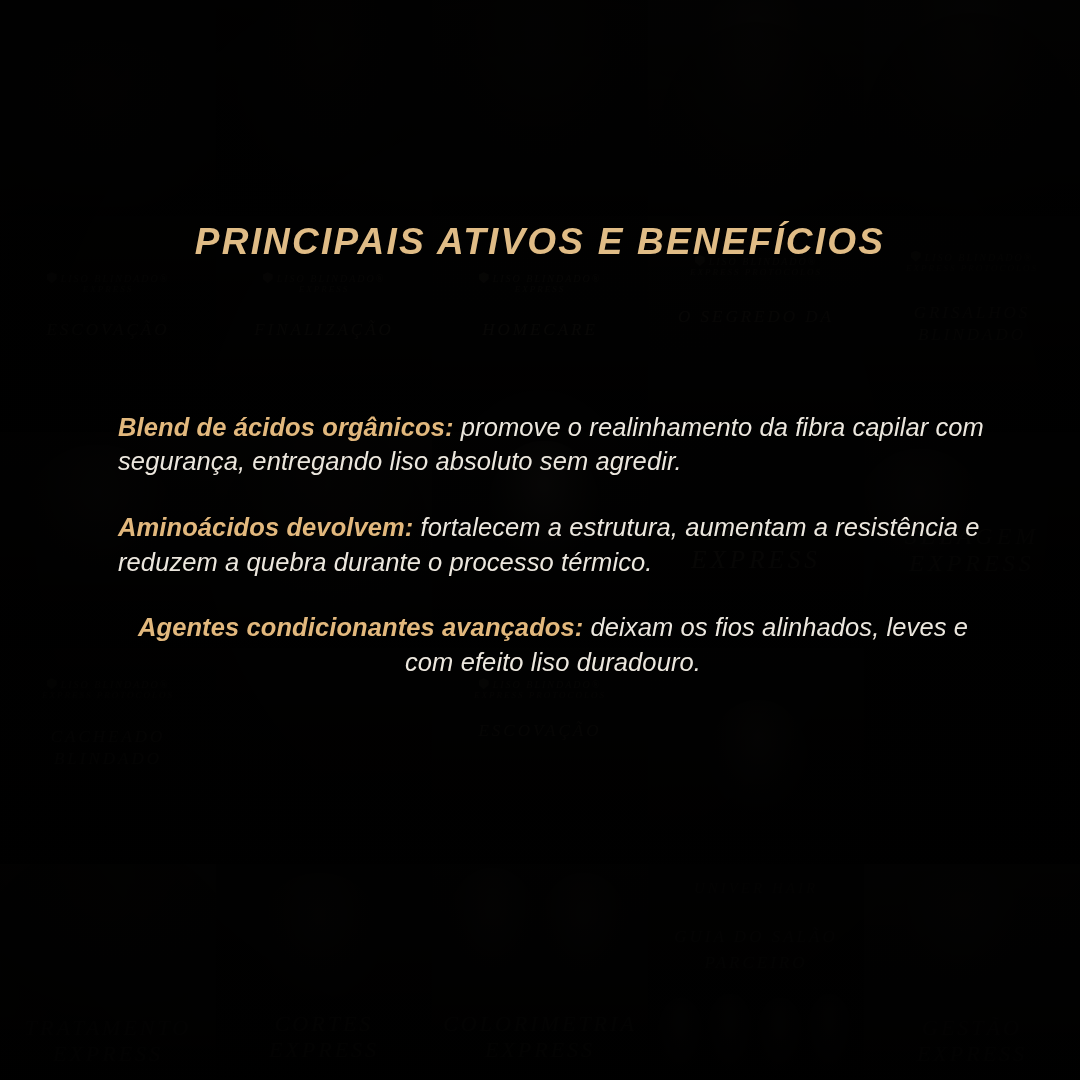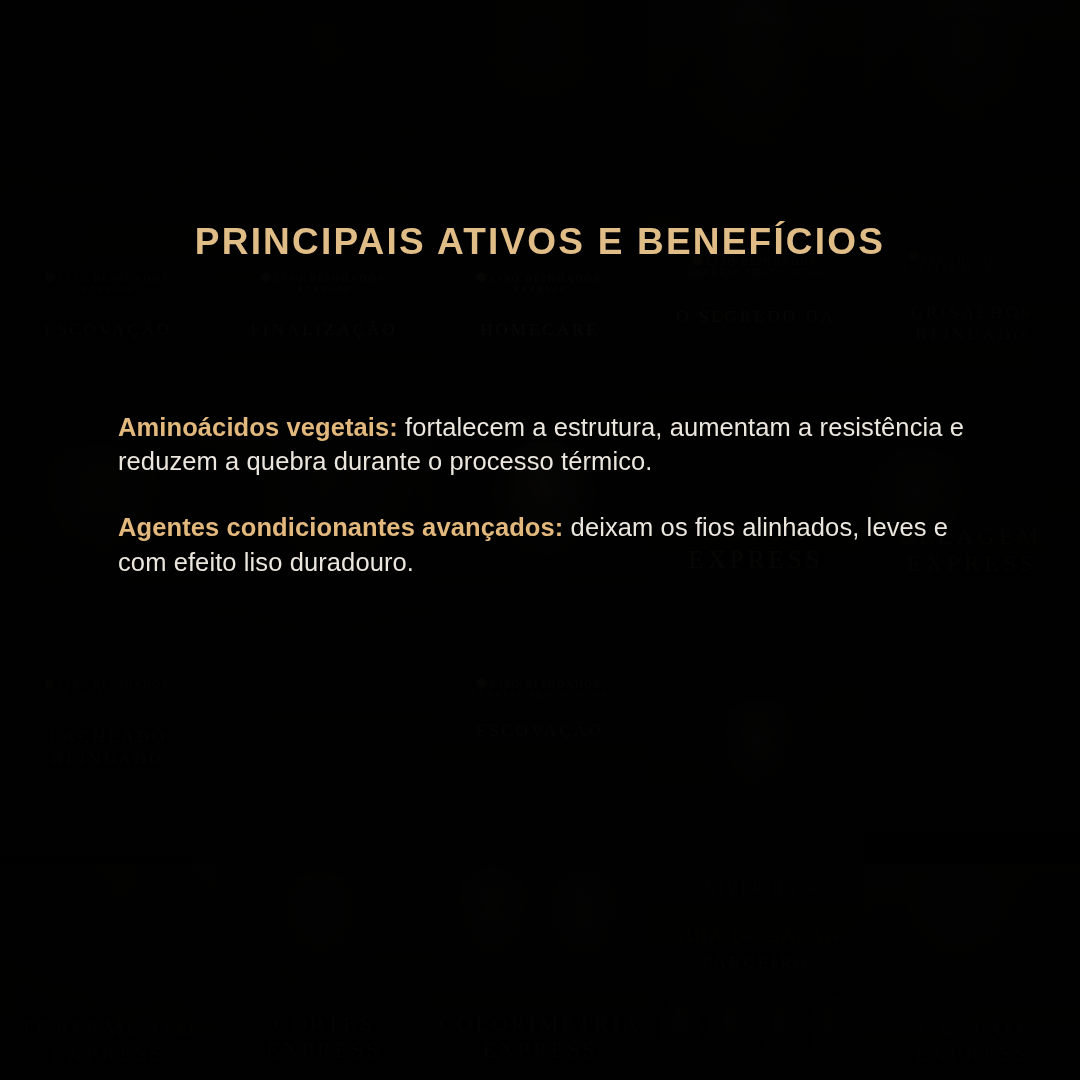--- a/index.html
+++ b/index.html
@@ -14,20 +14,21 @@
     overflow: hidden;
     font-family: "Liberation Sans", sans-serif;
   }
 
   .poster {
     position: relative;
     width: 1080px;
     height: 1080px;
     background: #0c4a6e;
     overflow: hidden;
+    font-style: italic;
   }
 
   
   .bg-collage {
     position: absolute;
     inset: 0;
     display: grid;
     grid-template-columns: repeat(5, 1fr);
     grid-template-rows: repeat(5, 1fr);
     filter: saturate(0.55);
@@ -129,21 +130,21 @@
     left: 118px;
     right: 92px;
   }
   .benefit {
     margin-bottom: 31px;
     font-size: 25.5px;
     line-height: 1.36;
     color: #e6e1d8;
     letter-spacing: 0.1px;
   }
-  .benefit:last-child { margin-bottom: 6px; }
+  .benefit:last-child { margin-bottom: 6px; text-align: center; }
   .benefit .term {
     color: #e2b87d;
     font-weight: bold;
   }
   .benefit .desc {
     color: #ece7de;
   }
 </style>
 </head>
 <body>
@@ -300,20 +301,23 @@
     </div>
   </div>
 
   <div class="scrim"></div>
 
   <div class="content">
     <h1 class="headline">PRINCIPAIS ATIVOS E BENEFÍCIOS</h1>
 
     <div class="benefits">
       <p class="benefit">
-        <span class="term">Aminoácidos vegetais:</span><span class="desc"> fortalecem a estrutura, aumentam a resistência e reduzem a quebra durante o processo térmico.</span>
+        <span class="term">Blend de ácidos orgânicos:</span><span class="desc"> promove o realinhamento da fibra capilar com segurança, entregando liso absoluto sem agredir.</span>
+      </p>
+      <p class="benefit">
+        <span class="term">Aminoácidos devolvem:</span><span class="desc"> fortalecem a estrutura, aumentam a resistência e reduzem a quebra durante o processo térmico.</span>
       </p>
       <p class="benefit">
         <span class="term">Agentes condicionantes avançados:</span><span class="desc"> deixam os fios alinhados, leves e com efeito liso duradouro.</span>
       </p>
     </div>
   </div>
 </div>
 
 </body></html>

